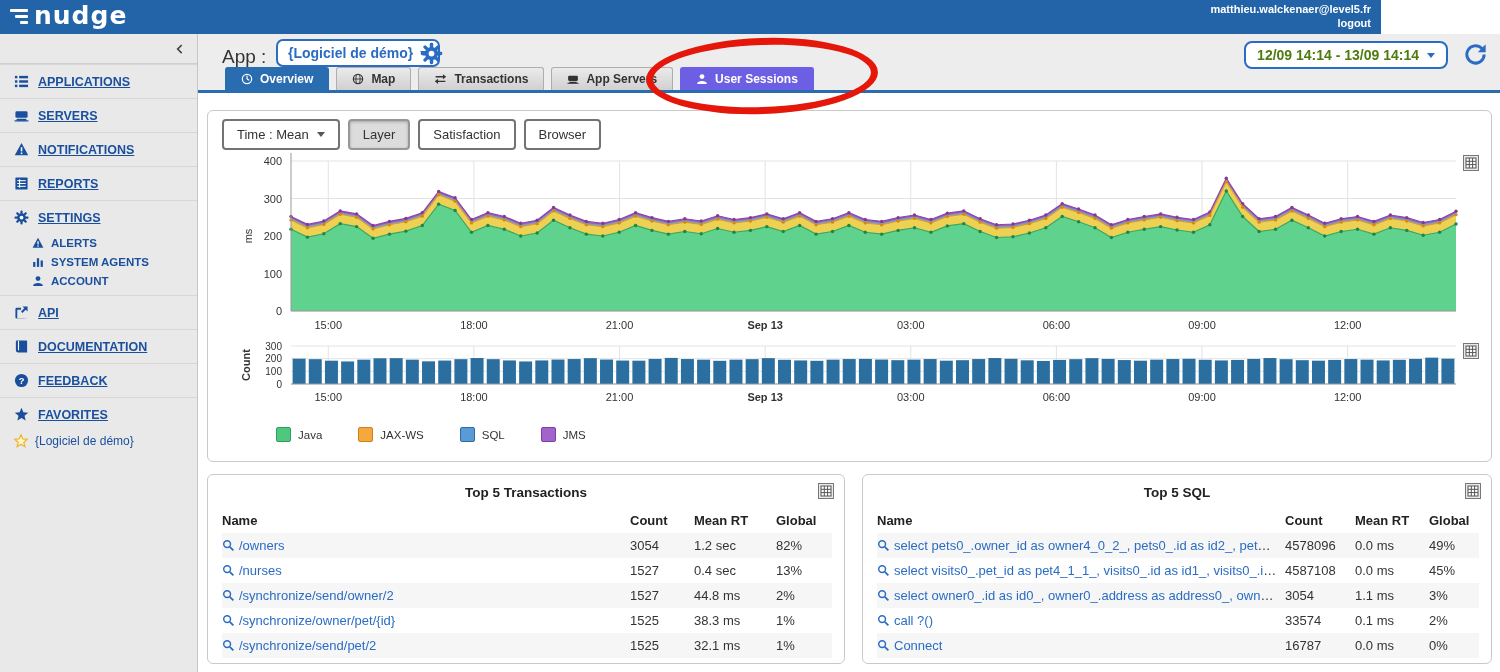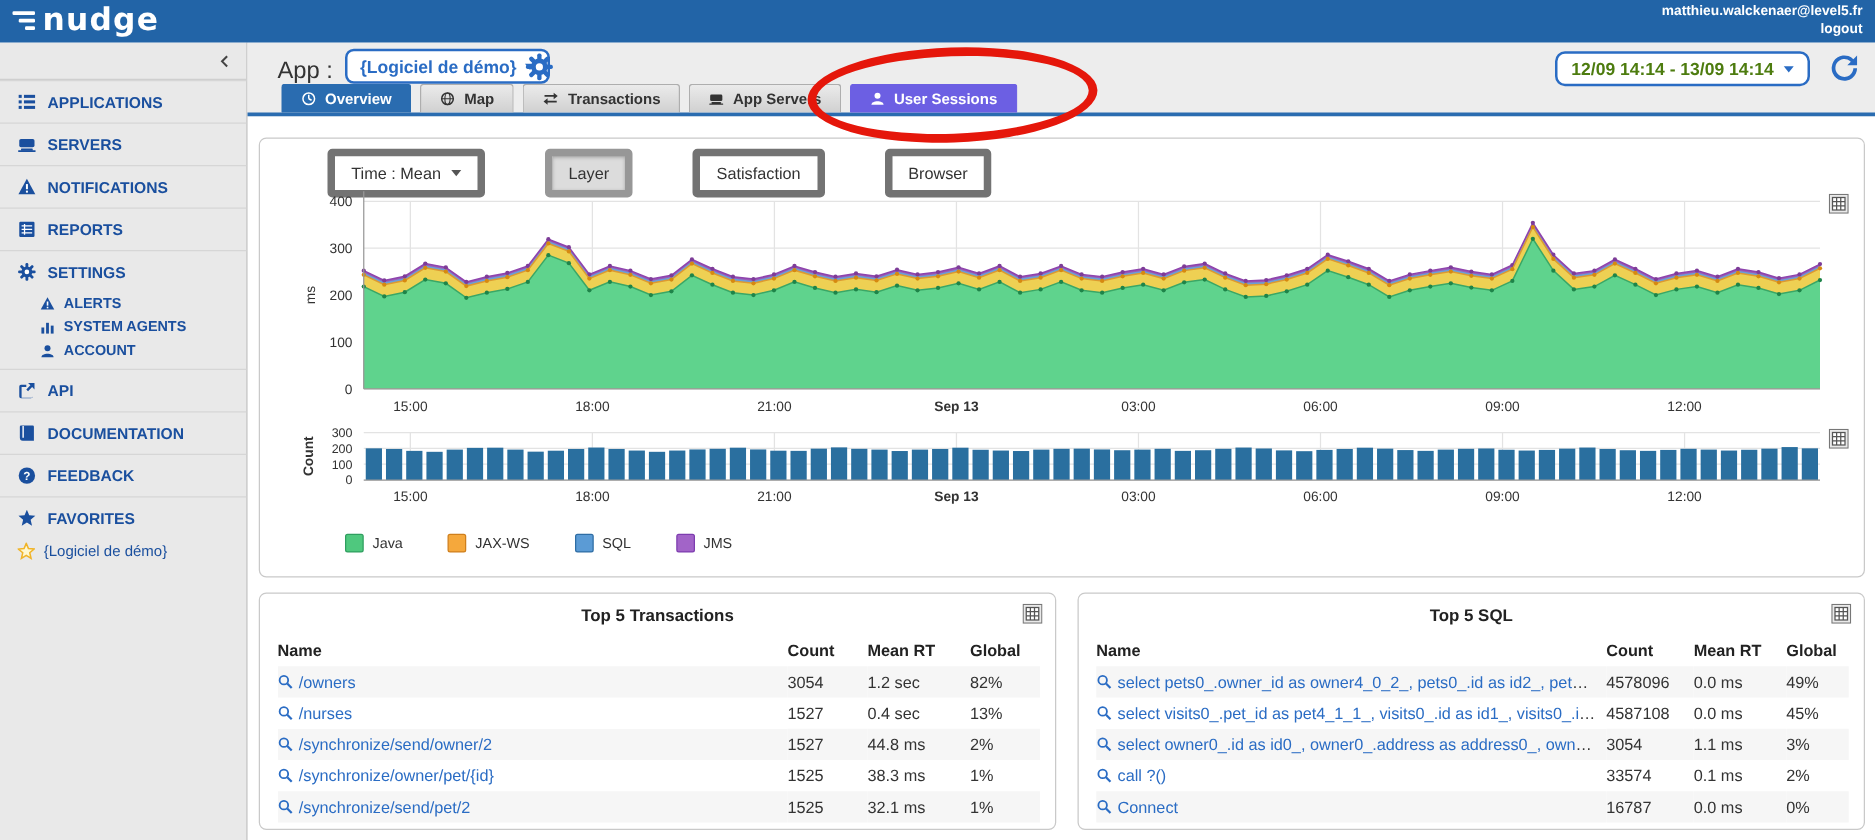--- a/index.html
+++ b/index.html
@@ -1,35 +1,35 @@
 <!DOCTYPE html>
 <html><head>
 <meta charset="utf-8">
 <style>
   * { box-sizing: border-box; margin: 0; padding: 0; }
   html,body { width:1500px; height:672px; overflow:hidden;
     font-family:"Liberation Sans", sans-serif; background:#fff; position:relative; }
 
   
-  .topbar { position:absolute; left:0; top:0; width:1500px; height:34px; background:#2264a7; z-index:5; }
+  .topbar { position:absolute; left:0; top:0; width:1381px; height:34px; background:#2264a7; z-index:5; }
   .logo { position:absolute; left:10px; top:2px; display:flex; align-items:center; gap:6px; color:#fff; }
   .logo-lines { display:flex; flex-direction:column; gap:3px; }
   .logo-lines span { display:block; height:3px; background:#fff; border-radius:1px; }
   .logo-lines span:nth-child(1){width:18px;} .logo-lines span:nth-child(2){width:13px; margin-left:5px;}
   .logo-lines span:nth-child(3){width:8px; margin-left:10px;}
   .logo-text { font-family:"DejaVu Sans", sans-serif; font-weight:bold; font-size:25px; letter-spacing:1px; line-height:28px; }
   .account { position:absolute; right:10px; top:2px; text-align:right; color:#fff; font-size:11px; font-weight:bold; line-height:14px; }
   .account .logout { cursor:pointer; }
 
   
   .sidebar { position:absolute; left:0; top:34px; width:198px; bottom:0; background:#e9e9e9; border-right:1px solid #c6c6c6; }
   .collapse-row { height:30px; border-bottom:1px solid #cfcfcf; position:relative; }
   .collapse-row svg { position:absolute; right:10px; top:9px; }
   .nav-item { display:flex; align-items:center; gap:9px; padding:9px 6px 9px 14px; border-top:1px solid #d6d6d6;
-    color:#1a4f9e; font-weight:bold; font-size:12.5px; cursor:pointer; }
+    color:#1a4f9e; font-weight:bold; font-size:12.5px; cursor:pointer;text-decoration:underline; }
   .nav-item:first-of-type { border-top:none; }
   .nav-sub { display:flex; align-items:center; gap:7px; padding:3px 6px 4px 32px; color:#1a4f9e; font-weight:bold; font-size:11.5px; cursor:pointer; }
   .nav-sub.fav { font-weight:normal; font-size:12px; padding-left:14px; }
   .nav-item svg, .nav-sub svg { flex:0 0 auto; }
 
   
   .header { position:absolute; left:198px; top:34px; width:1302px; height:59px; background:#ededed; }
   .header::after { content:""; position:absolute; left:0; right:0; bottom:0; height:3px; background:#2a6cb0; }
   .app-label { position:absolute; left:24px; top:12px; font-size:19px; color:#333; }
   .app-select { position:absolute; left:78px; top:5px; background:#fff; border:2px solid #2a6cc4; border-radius:7px;
@@ -48,22 +48,22 @@
     border-radius:3px 3px 0 0; cursor:pointer; height:23px; }
   .tab.active { background:#2a6cb0; color:#fff; border-color:#2a6cb0; }
   .tab.highlight { background:#6c5fe3; color:#fff; border-color:#6c5fe3; }
   .red-ellipse { position:absolute; left:646px; top:38px; width:232px; height:76px; border:7px solid #e5170b;
     border-radius:50%; transform:rotate(-2deg); z-index:50; pointer-events:none; }
 
   
   .chart-panel { position:absolute; left:207px; top:110px; width:1285px; height:352px; background:#fff;
     border:1px solid #c9c9c9; border-radius:6px; }
   .filters { position:absolute; left:14px; top:8px; display:flex; gap:8px; }
-  .fbtn { background:#fff; border:6px solid #737373; border-radius:4px; padding:6px 13px; font-size:13px; color:#333;
-    display:flex; align-items:center; gap:8px; cursor:pointer;margin-left:40px; }
+  .fbtn { background:#fff; border:2px solid #737373; border-radius:4px; padding:6px 13px; font-size:13px; color:#333;
+    display:flex; align-items:center; gap:8px; cursor:pointer; }
   .fbtn.pressed { background:#dcdcdc; border-color:#979797; box-shadow:inset 0 1px 3px rgba(0,0,0,.25); }
   #rt-svg { position:absolute; left:0; top:38px; }
   #tp-svg { position:absolute; left:0; top:228px; }
   .grid-icon { position:absolute; cursor:pointer; }
   .legend { position:absolute; left:26px; top:316px; display:flex; gap:36px;padding-left:42px; }
   .legend-item { display:flex; align-items:center; gap:7px; font-size:11.5px; color:#333; cursor:pointer; }
   .swatch { width:15px; height:15px; border:1.5px solid #000; border-radius:2px; }
 
   
   .tbl-panel { position:absolute; top:474px; background:#fff; border:1px solid #c9c9c9; border-radius:6px; }

